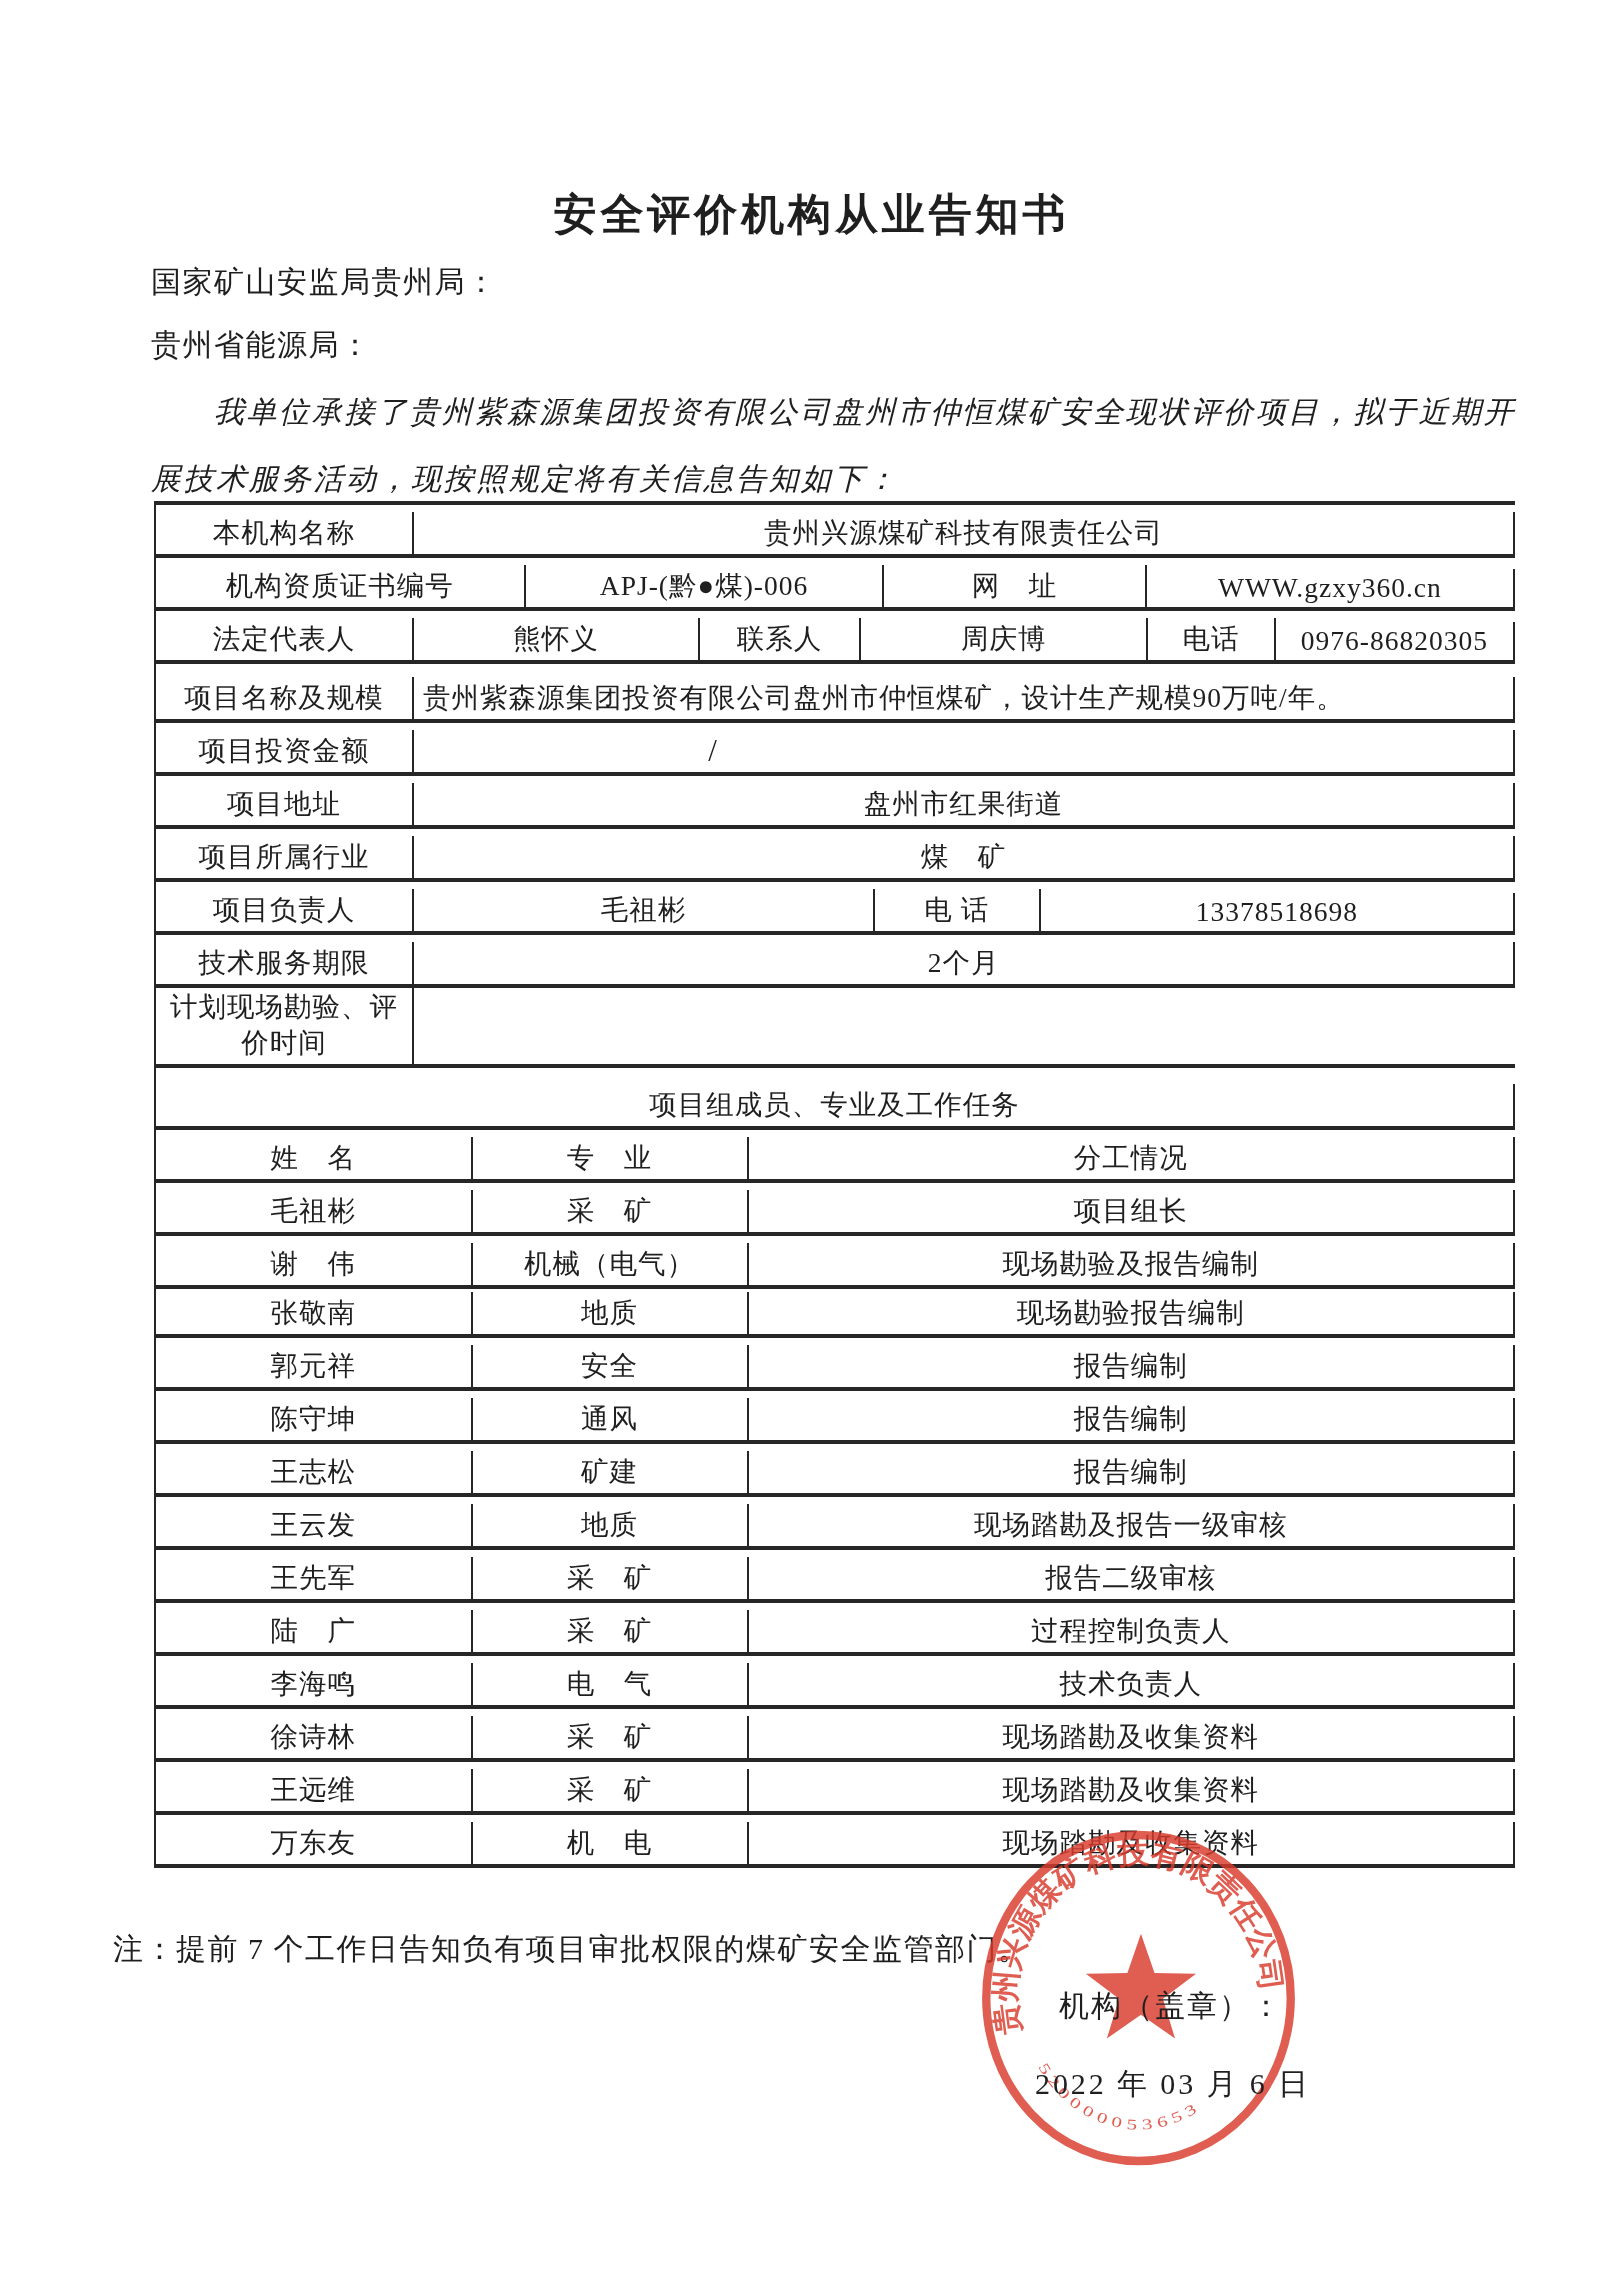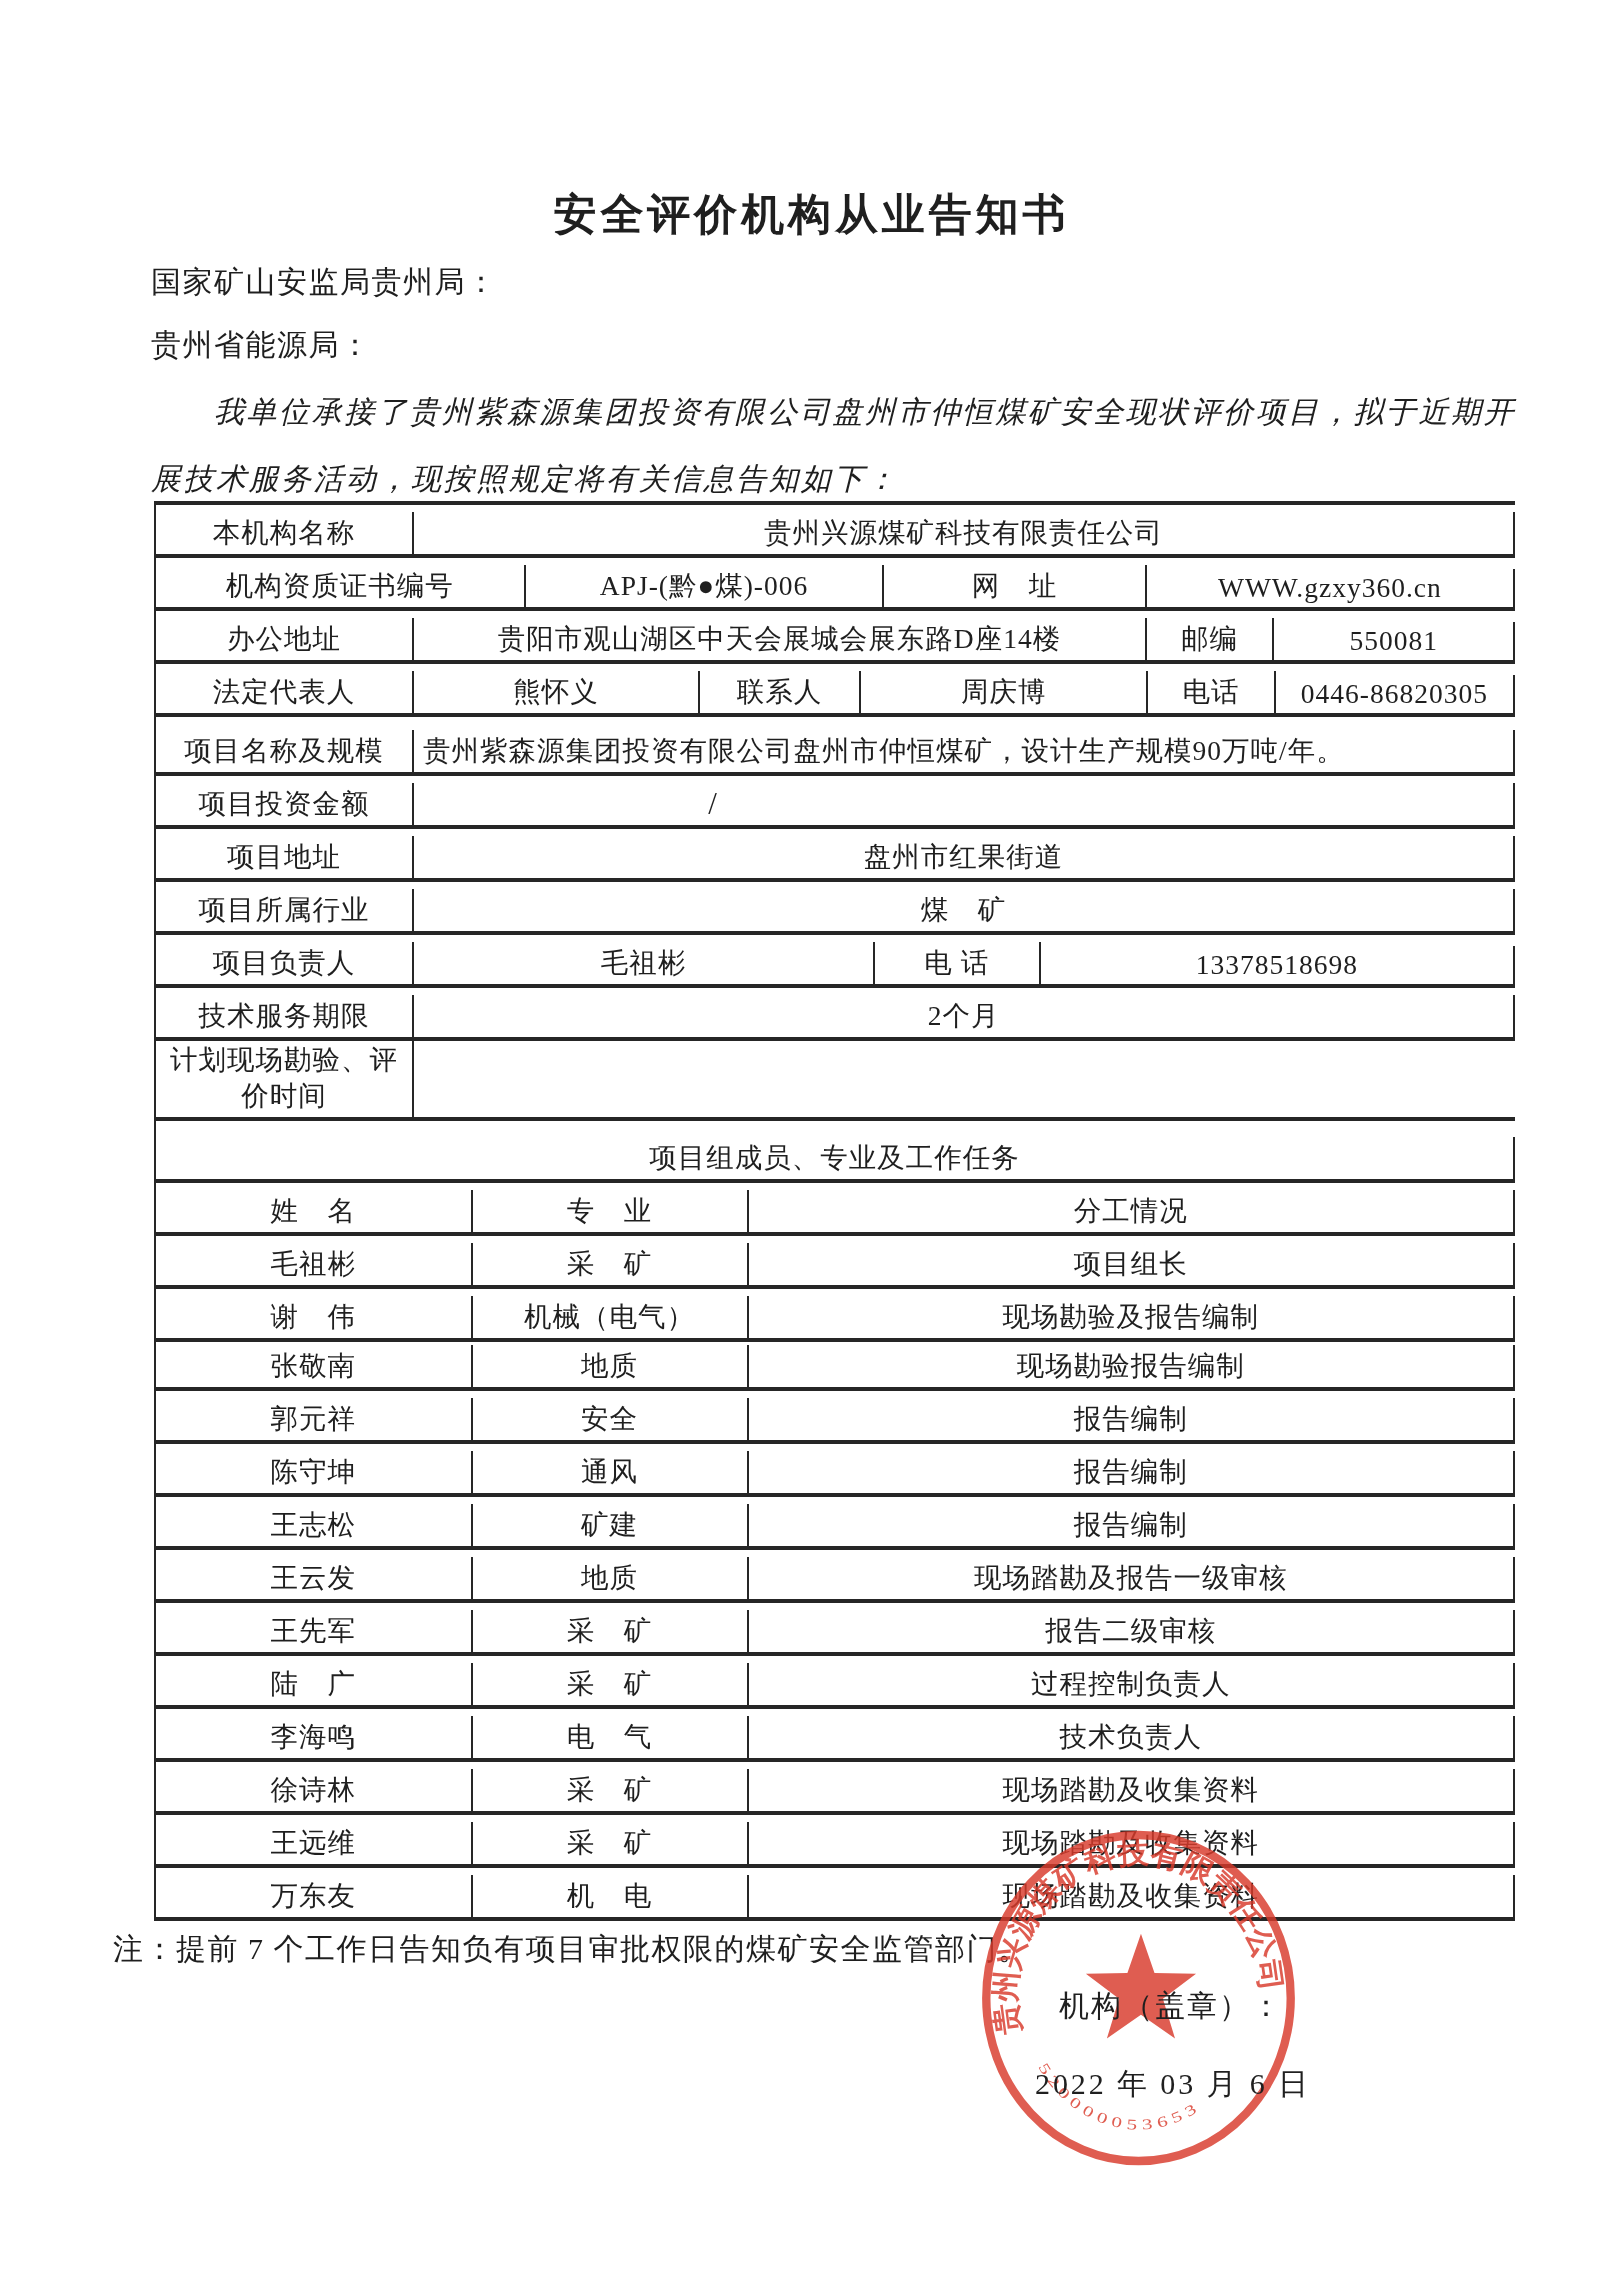--- a/index.html
+++ b/index.html
@@ -66,34 +66,28 @@
     <div class="cell last">贵州兴源煤矿科技有限责任公司</div>
   </div>
 
   <div class="trow" style="height:53px">
     <div class="cell" style="width:27.2%">机构资质证书编号</div>
     <div class="cell" style="width:26.4%">APJ-(黔●煤)-006</div>
     <div class="cell" style="width:19.3%">网　址</div>
     <div class="cell last">WWW.gzxy360.cn</div>
   </div>
 
-  <div class="trow" style="height:53px">
-    <div class="cell" style="width:19%">办公地址</div>
-    <div class="cell" style="width:53.9%">贵阳市观山湖区中天会展城会展东路D座14楼</div>
-    <div class="cell" style="width:9.4%;padding:2.9px 2.9px">邮编</div>
-    <div class="cell last">550081</div>
-  </div>
 
   <div class="trow" style="height:53px">
     <div class="cell" style="width:19%">法定代表人</div>
     <div class="cell" style="width:21%">熊怀义</div>
     <div class="cell" style="width:11.9%">联系人</div>
     <div class="cell" style="width:21.1%">周庆博</div>
     <div class="cell" style="width:9.4%;padding:2.9px 2.9px">电话</div>
-    <div class="cell last">0446-86820305</div>
+    <div class="cell last">0976-86820305</div>
   </div>
 
   <div class="trow" style="height:59px">
     <div class="cell" style="width:19%">项目名称及规模</div>
     <div class="cell last left">贵州紫森源集团投资有限公司盘州市仲恒煤矿，设计生产规模90万吨/年。</div>
   </div>
 
   <div class="trow" style="height:53px">
     <div class="cell" style="width:19%">项目投资金额</div>
     <div class="cell last left" style="padding-left:294px;font-size:31px">/</div>

